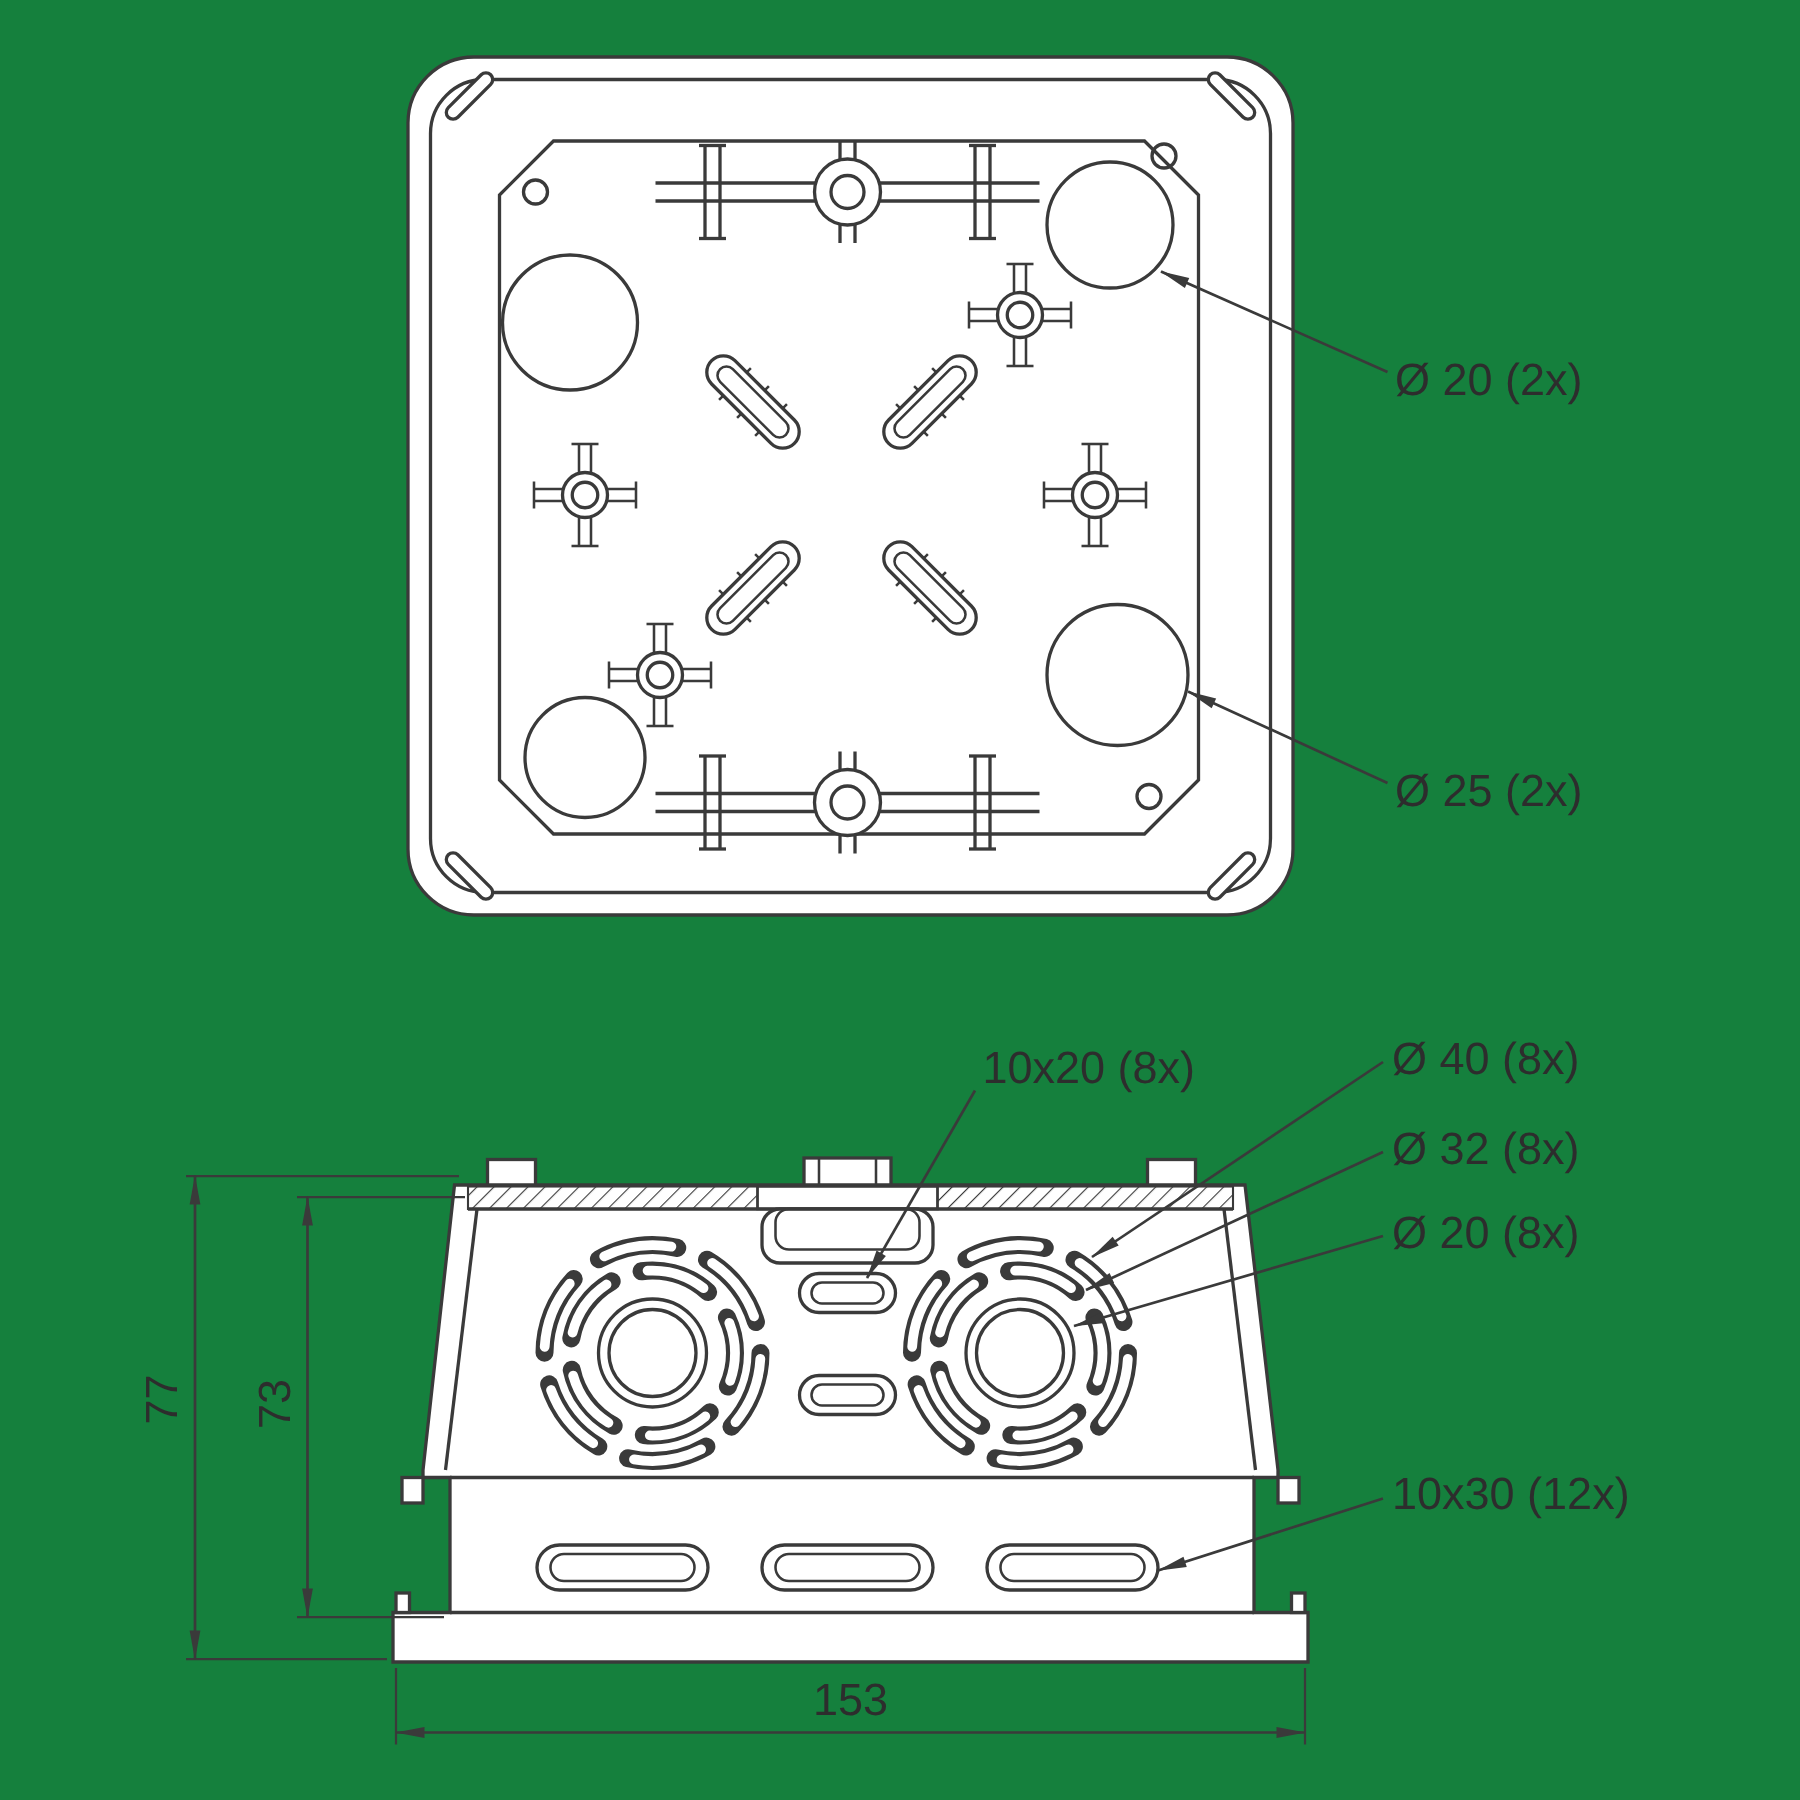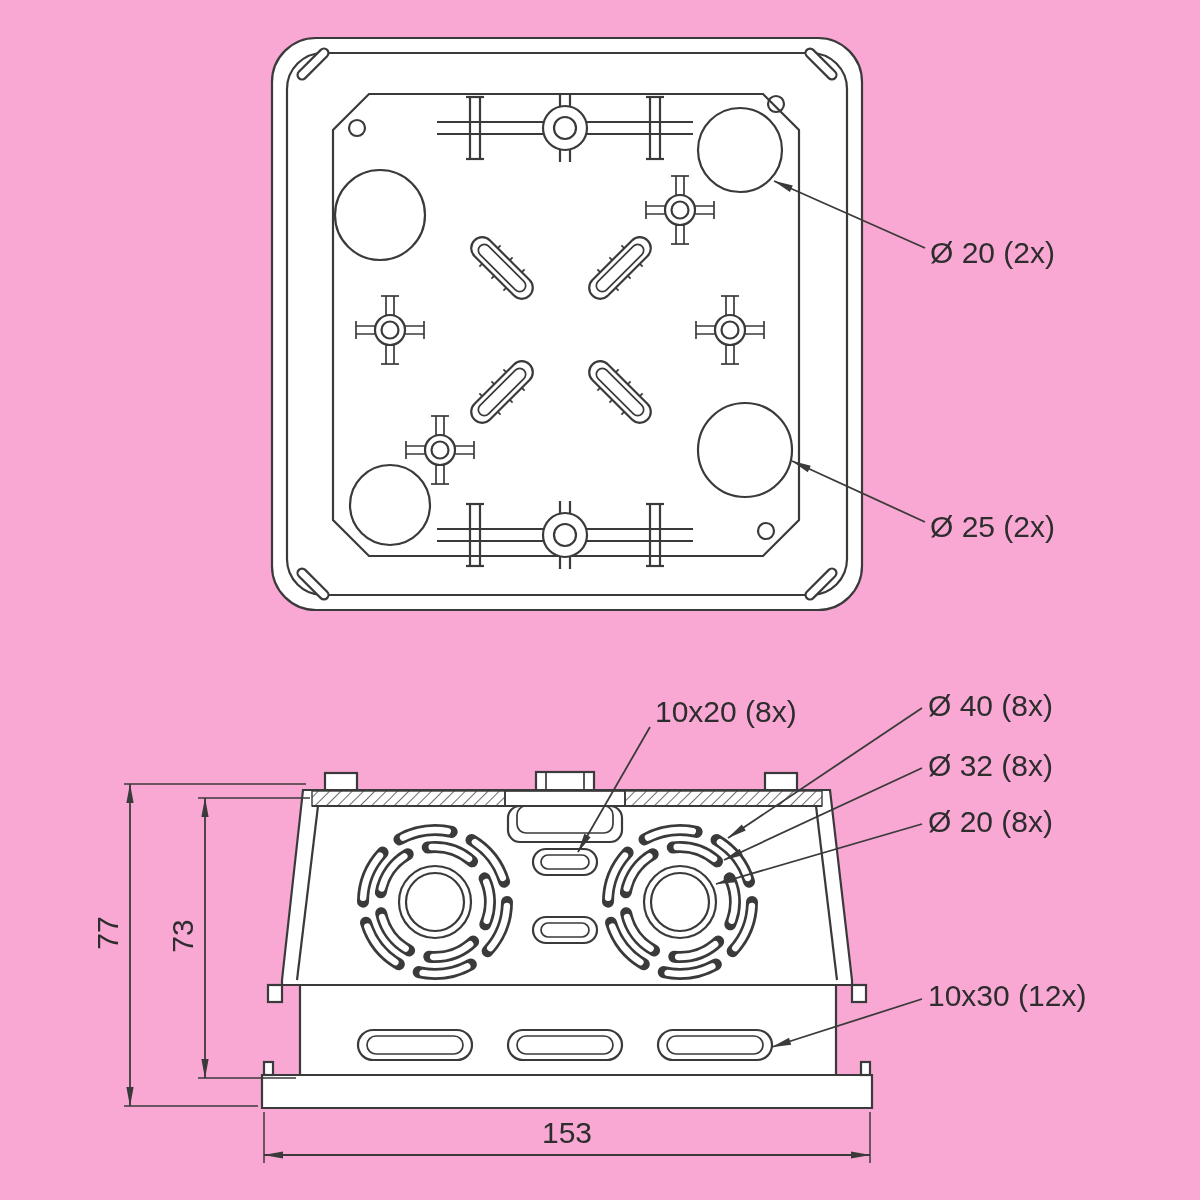--- a/index.html
+++ b/index.html
@@ -1,16 +1,16 @@
 <!DOCTYPE html>
 <html><head>
 <meta charset="utf-8">
 <style>
   html,body{margin:0;padding:0;background:#ffffff;}
-  .stage{width:1200px;height:1200px;position:relative;background:#f9a8d4;font-family:"Liberation Sans",sans-serif;}
+  .stage{width:1200px;height:1200px;position:relative;background:#15803d;font-family:"Liberation Sans",sans-serif;}
   svg{display:block;}
   .ln{stroke:#3a3a3a;fill:none;stroke-width:2.2;}
   .lnw{stroke:#3a3a3a;fill:#ffffff;stroke-width:2.2;}
   .thin{stroke:#3a3a3a;fill:none;stroke-width:1.7;}
   .lead{stroke:#3a3a3a;fill:none;stroke-width:1.8;}
   .ext{stroke:#3a3a3a;fill:none;stroke-width:1.5;}
   .dim{stroke:#3a3a3a;fill:none;stroke-width:1.8;}
   text{fill:#2d2d2d;font-family:"Liberation Sans",sans-serif;font-size:30px;}
 </style>
 </head>

